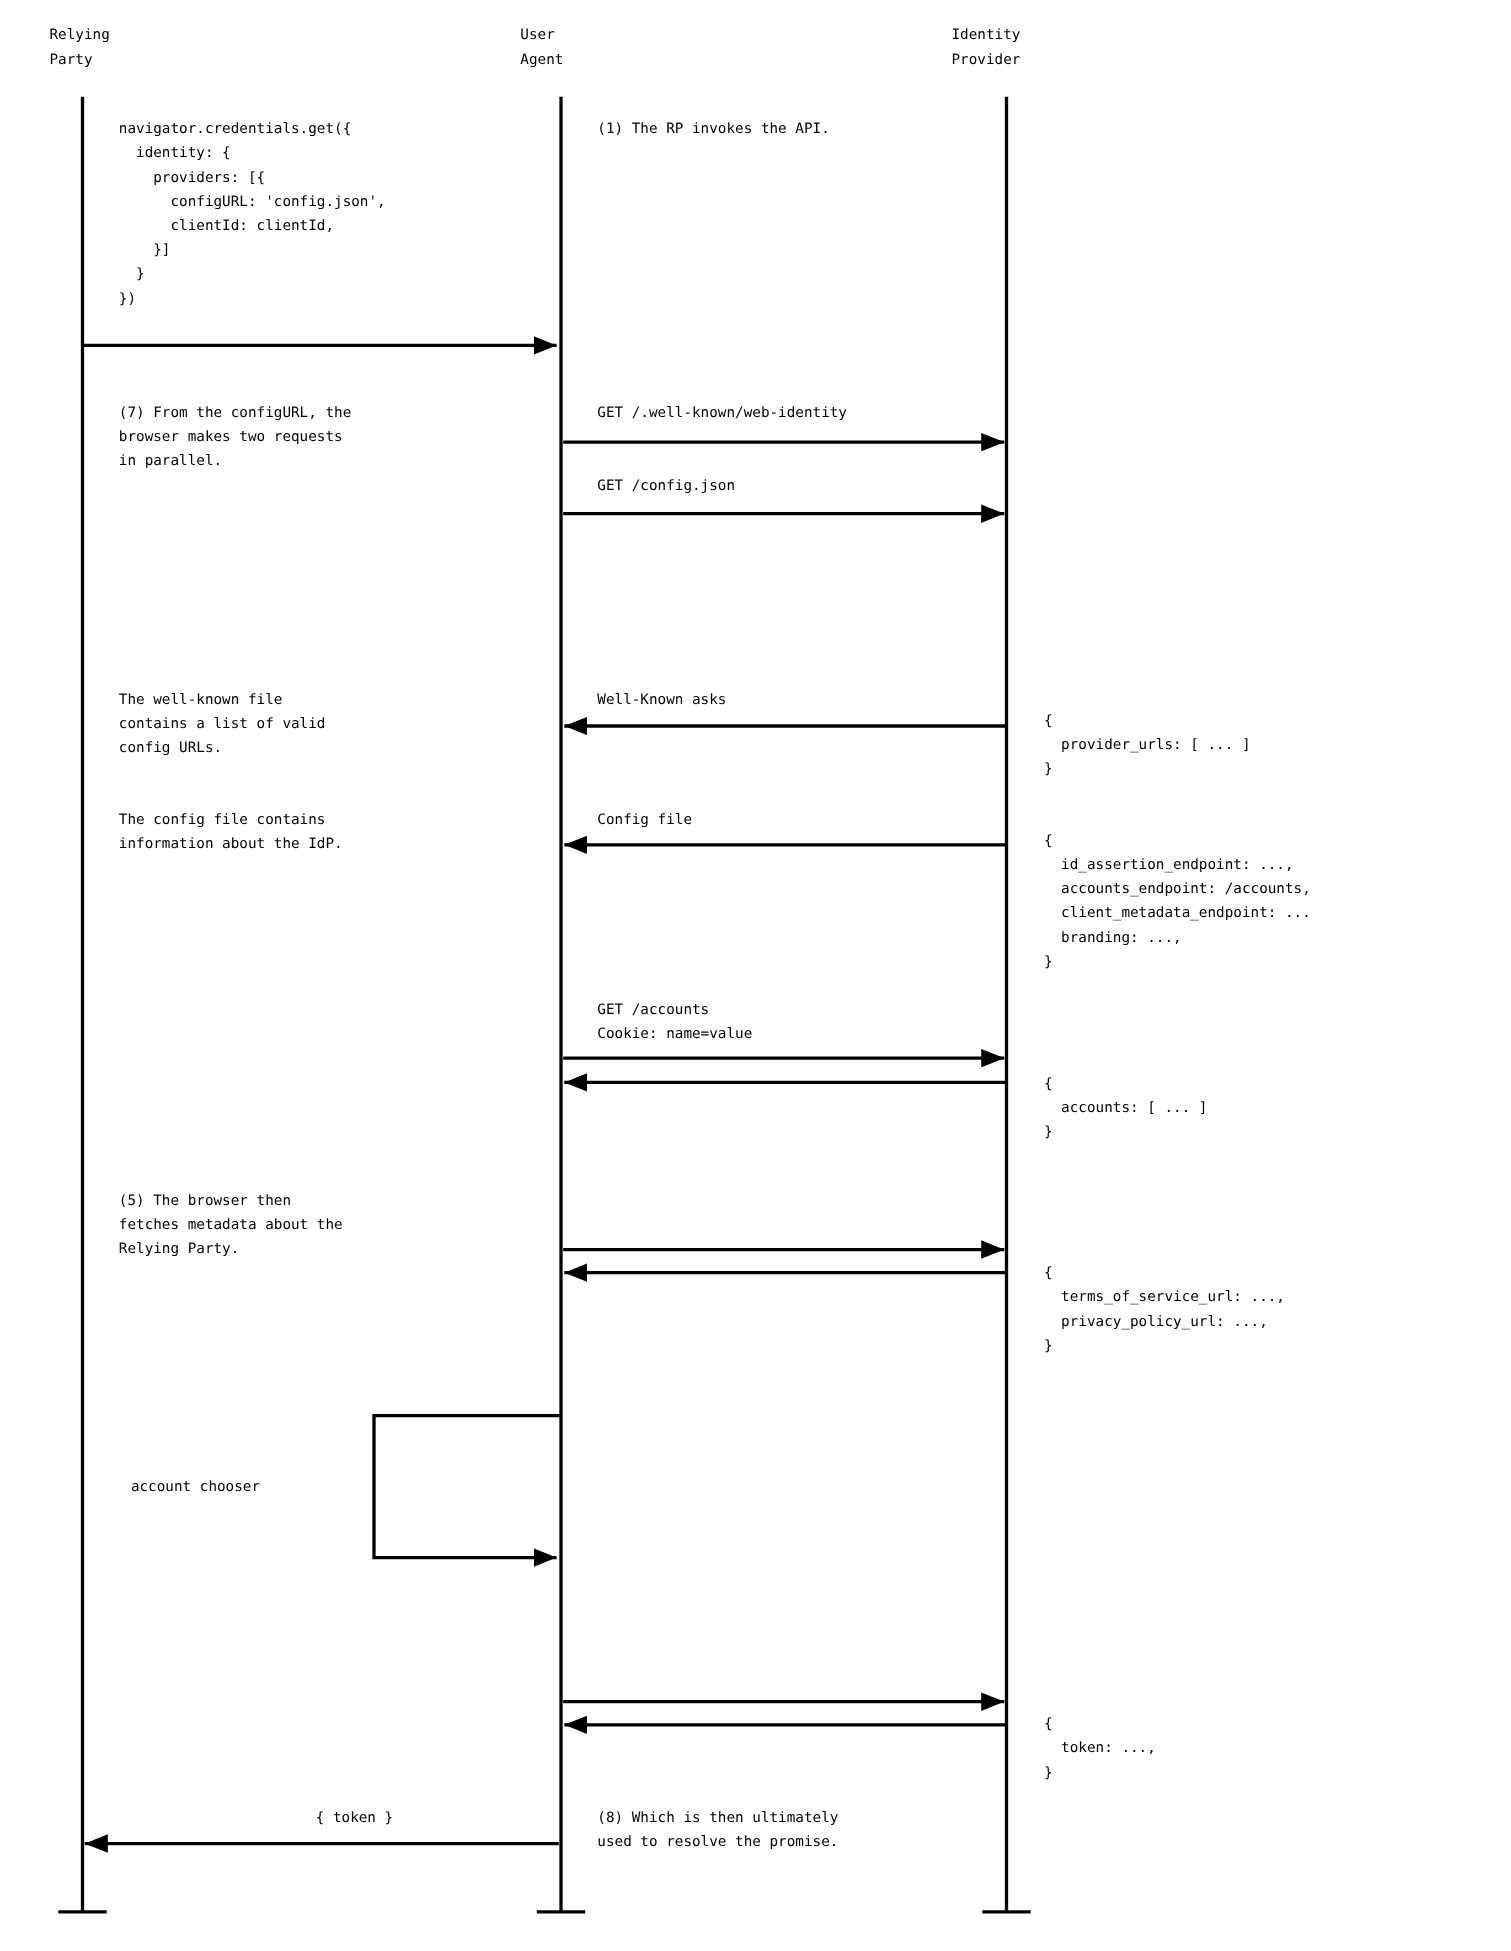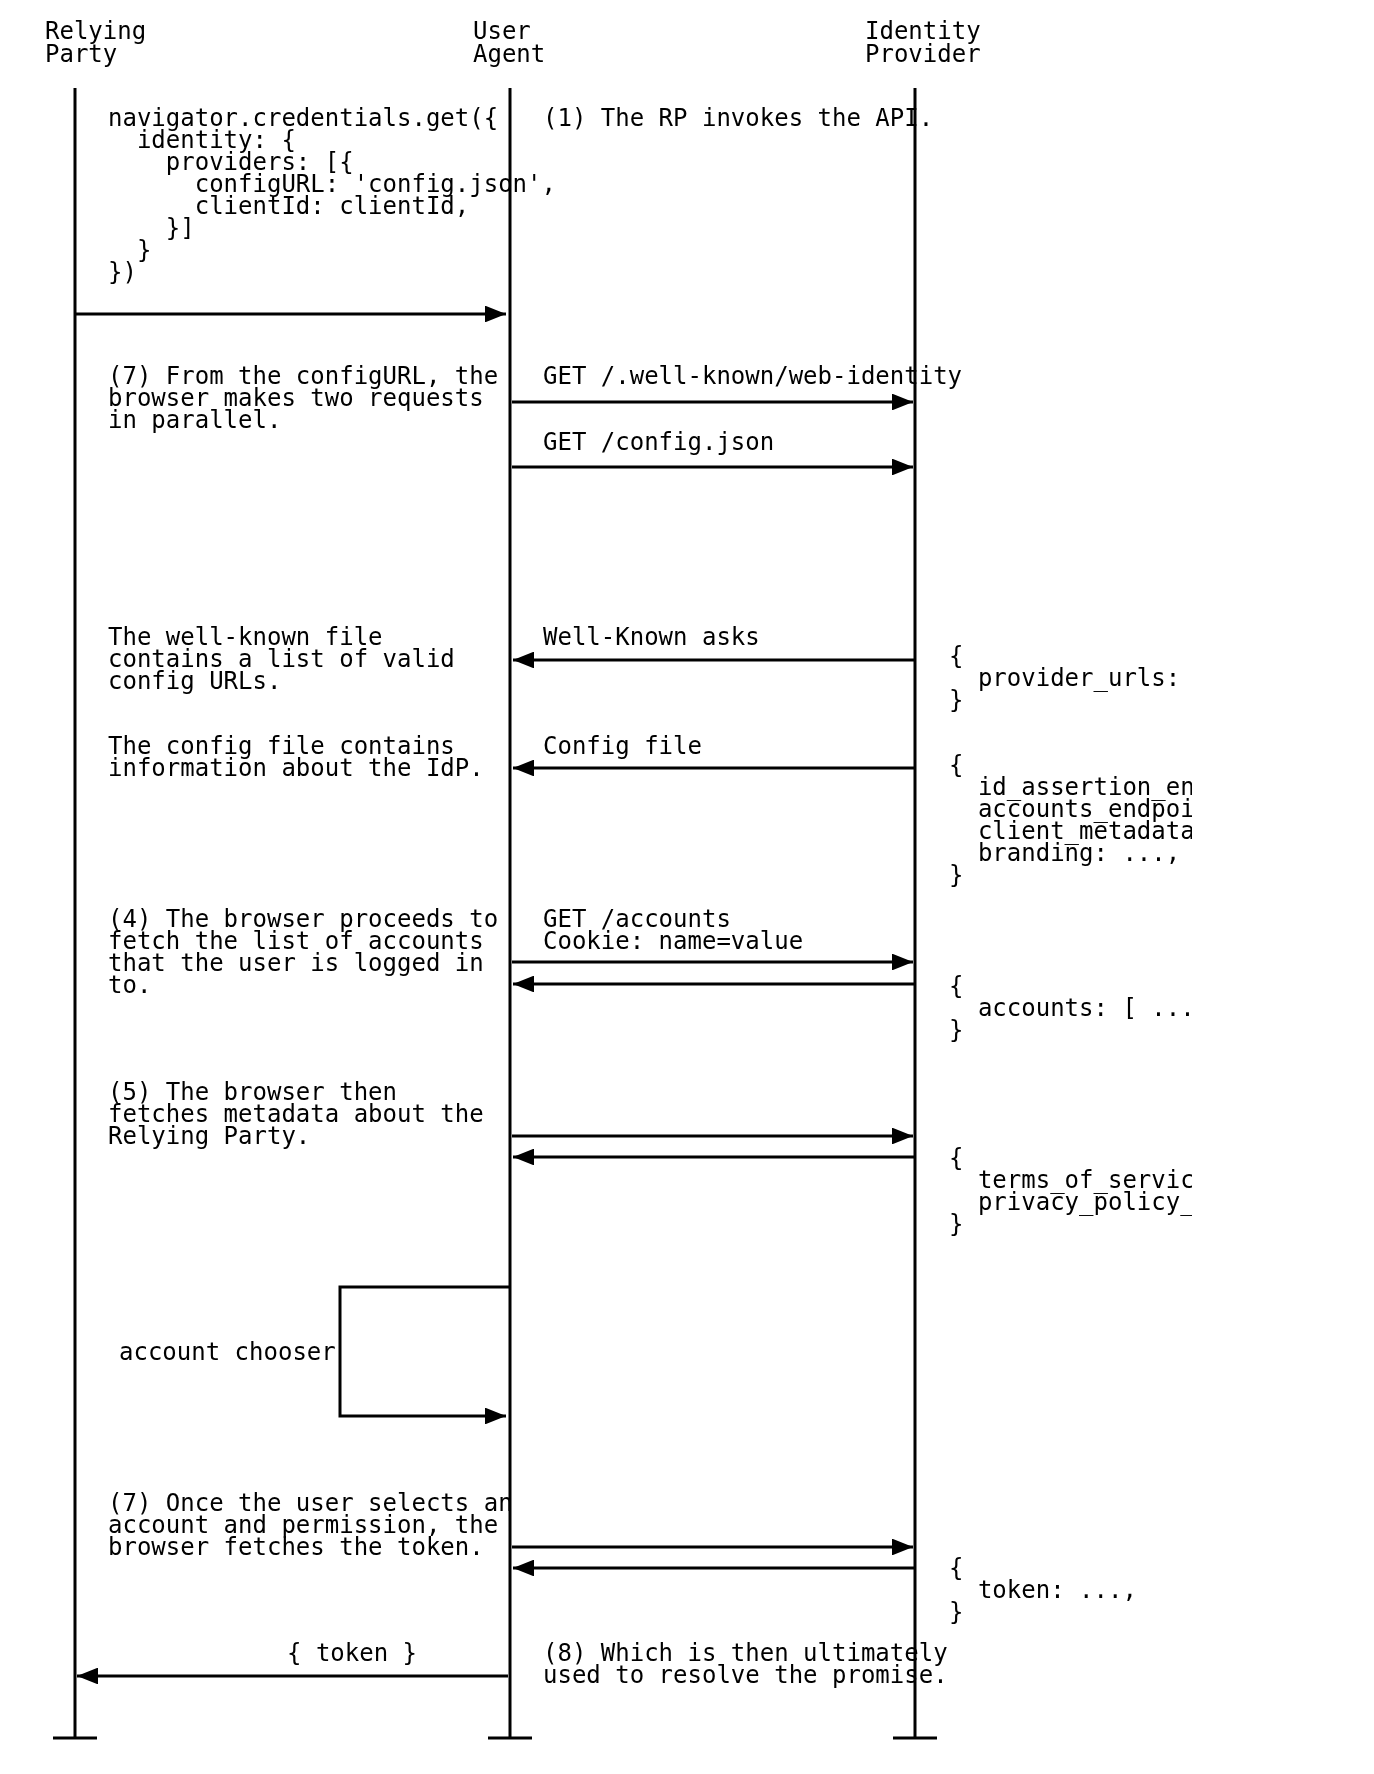--- a/index.html
+++ b/index.html
@@ -1,21 +1,21 @@
 <!DOCTYPE html>
 <html><head>
 <meta charset="utf-8">
 <style>
   html,body{margin:0;padding:0;background:#ffffff;}
   #stage{
     position:relative;
     width:1192px;height:1774px;
     background:#ffffff;
     font-family:"DejaVu Sans Mono",monospace;
-    font-size:24px;
+    font-size:13px;
     line-height:22px;
     color:#000000;
     overflow:hidden;
   }
   .txt{
     position:absolute;
     white-space:pre;
   }
   .hdr{line-height:23px;}
   svg.wires{position:absolute;left:0;top:0;}
@@ -70,31 +70,24 @@
   }
 })</div>
   <div class="txt" style="left:108px;top:365px">(7) From the configURL, the
 browser makes two requests
 in parallel.</div>
   <div class="txt" style="left:108px;top:735px">The config file contains
 information about the IdP.</div>
   <div class="txt" style="left:108px;top:626px">The well-known file
 contains a list of valid
 config URLs.</div>
-  <div class="txt" style="left:108px;top:908px">(4) The browser proceeds to
-fetch the list of accounts
-that the user is logged in
-to.</div>
   <div class="txt" style="left:108px;top:1081px">(5) The browser then
 fetches metadata about the
 Relying Party.</div>
   <div class="txt" style="left:119px;top:1341px">account chooser</div>
-  <div class="txt" style="left:108px;top:1492px">(7) Once the user selects an
-account and permission, the
-browser fetches the token.</div>
   <div class="txt" style="left:287px;top:1642px">{ token }</div>
 
   <div class="txt" style="left:543px;top:107px">(1) The RP invokes the API.</div>
   <div class="txt" style="left:543px;top:365px">GET /.well-known/web-identity</div>
   <div class="txt" style="left:543px;top:431px">GET /config.json</div>
   <div class="txt" style="left:543px;top:626px">Well-Known asks</div>
   <div class="txt" style="left:543px;top:735px">Config file</div>
   <div class="txt" style="left:543px;top:908px">GET /accounts
 Cookie: name=value</div>
   <div class="txt" style="left:543px;top:1642px">(8) Which is then ultimately

